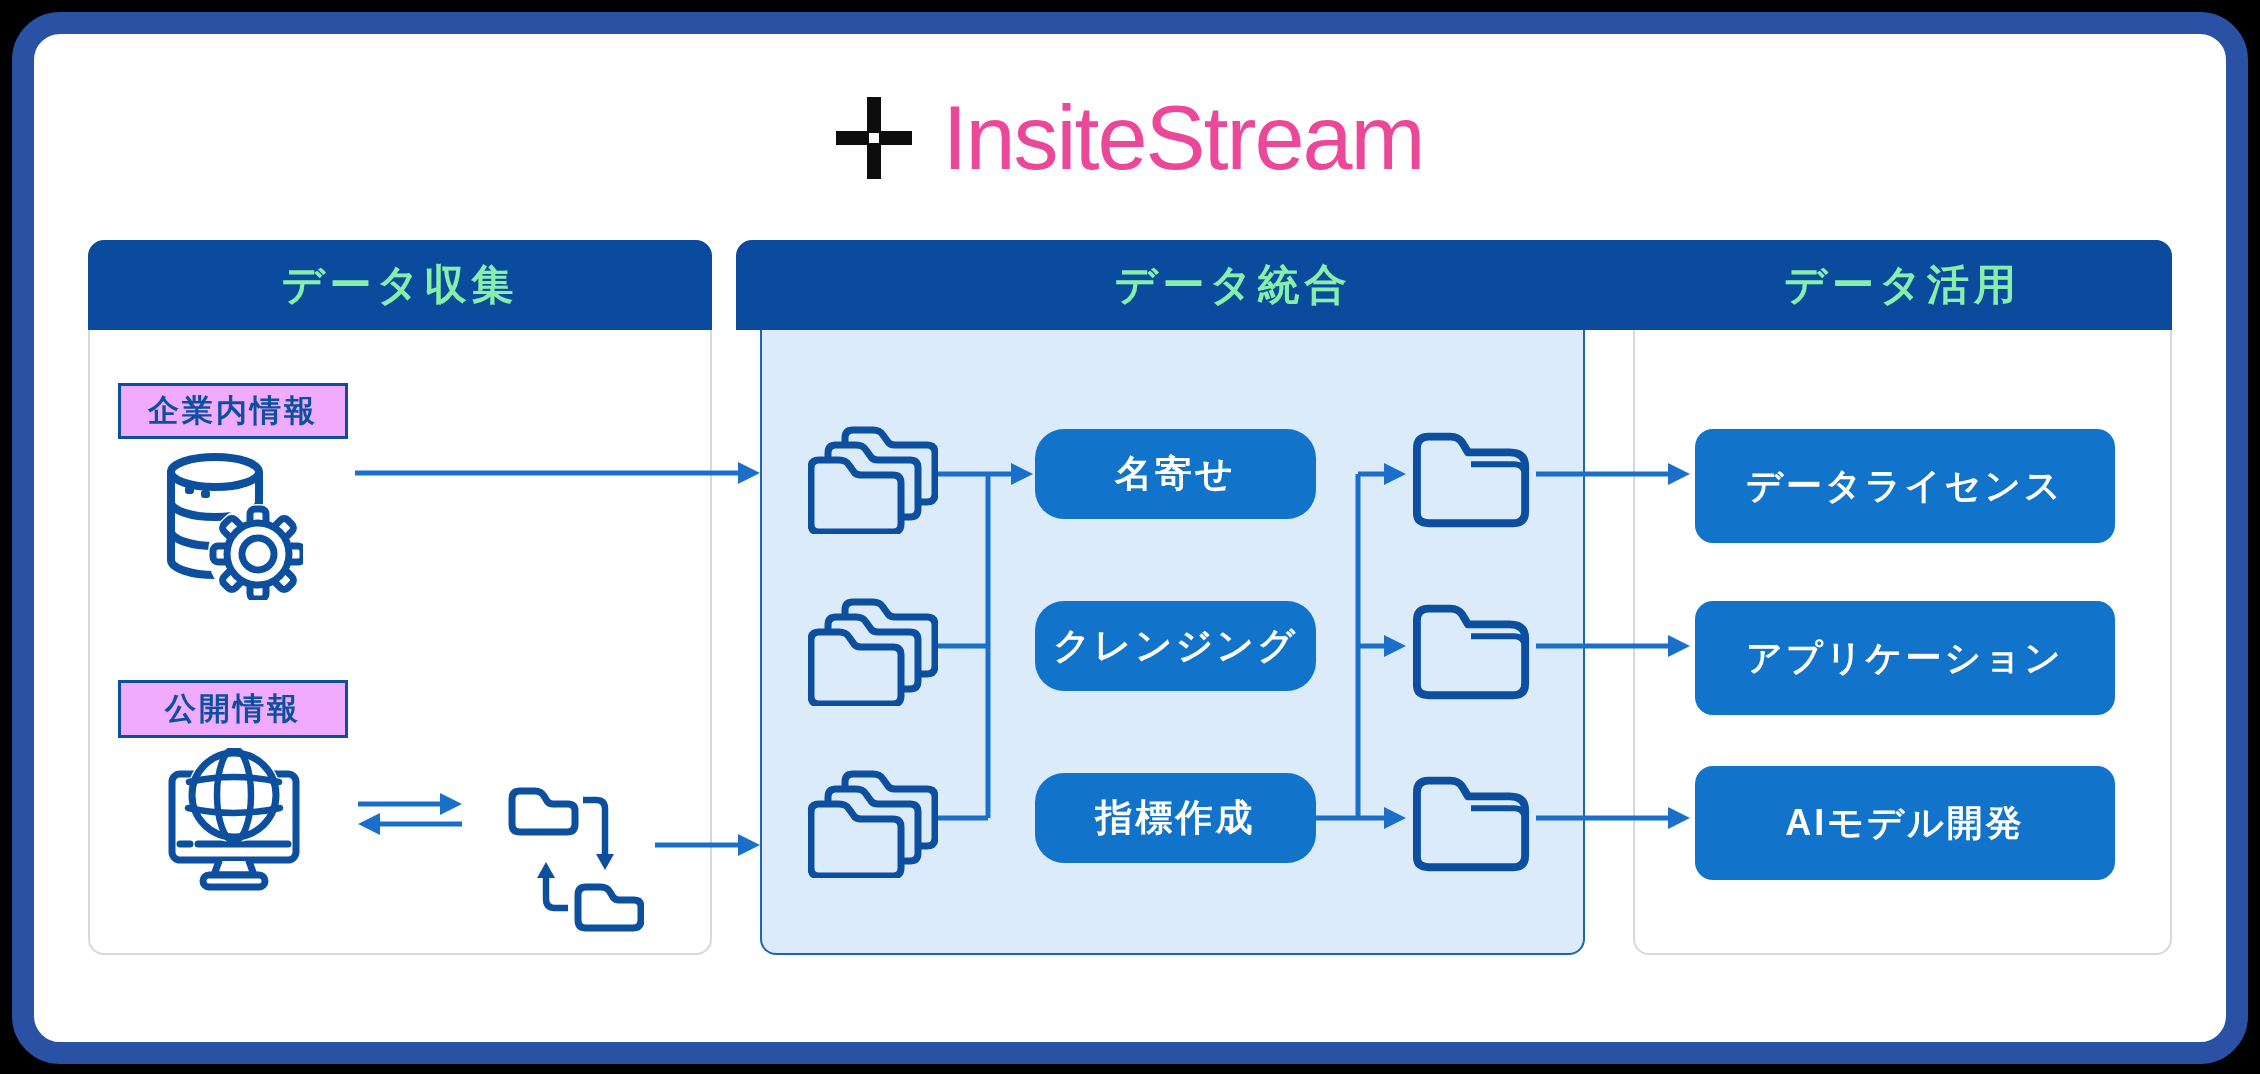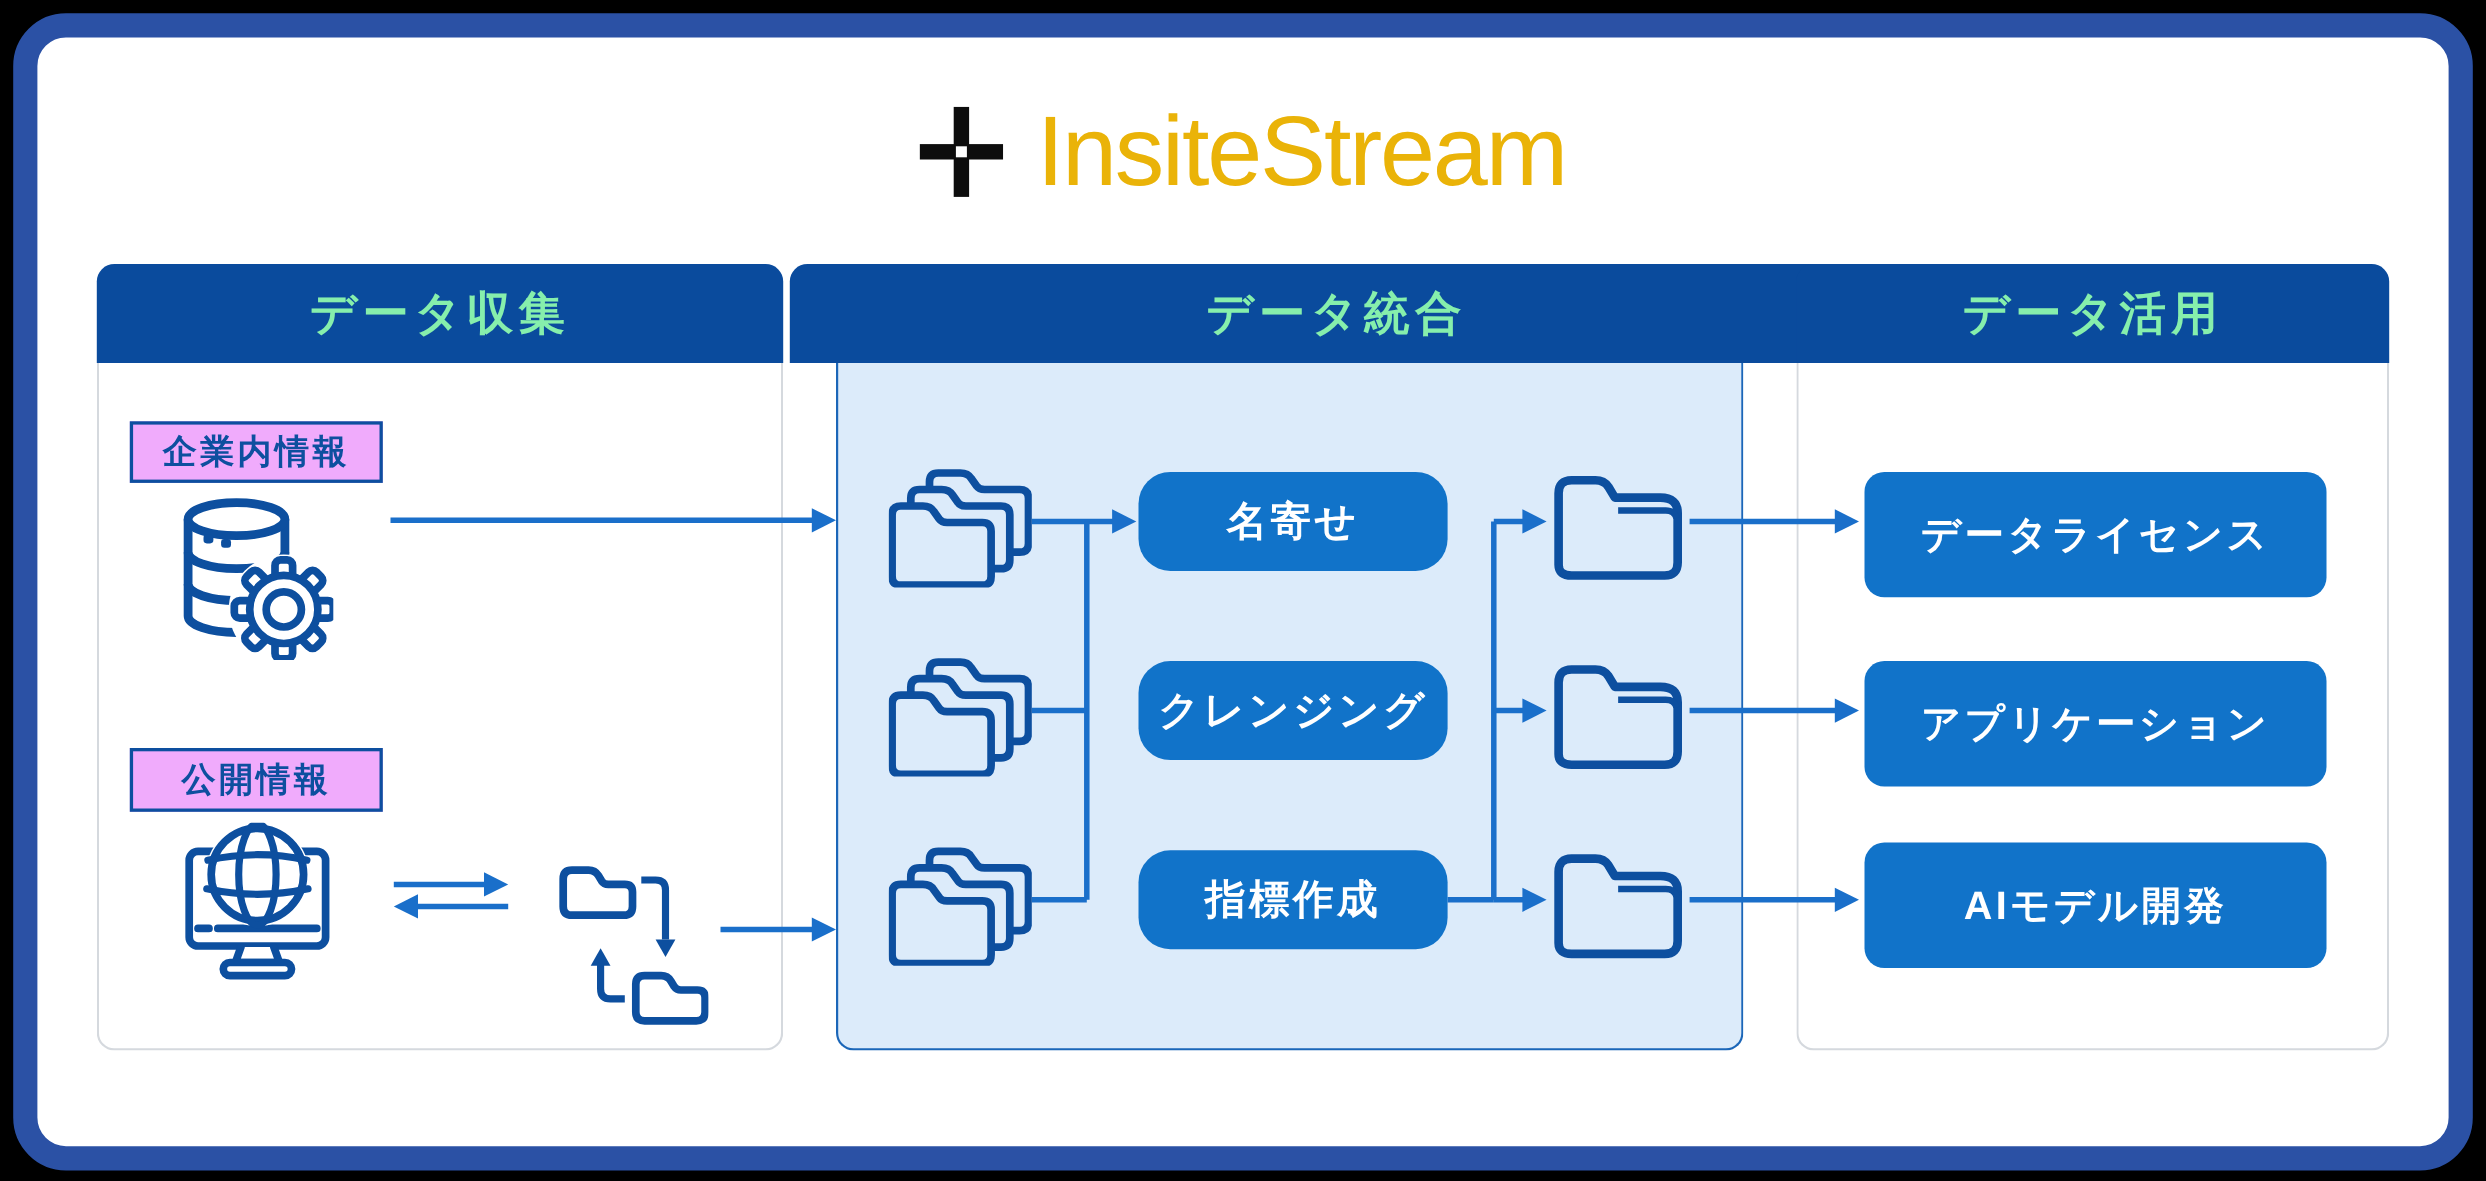--- a/index.html
+++ b/index.html
@@ -4,28 +4,28 @@
 <style>
   html,body{margin:0;padding:0;background:#000;}
   *{box-sizing:border-box;}
   .stage{position:relative;width:2260px;height:1074px;background:#000;overflow:hidden;
          font-family:"Liberation Sans","DejaVu Sans",sans-serif;}
   .frame{position:absolute;left:12px;top:12px;width:2236px;height:1052px;
          background:#fff;border:22px solid #2B51A5;border-radius:48px;z-index:1;}
   
   .logo-row{position:absolute;left:0;right:0;top:90px;height:96px;display:flex;
             align-items:center;justify-content:center;gap:30px;z-index:4;}
-  .logo-text{font-size:90px;font-weight:500;color:#eab308;letter-spacing:-2px;line-height:96px;}
+  .logo-text{font-size:90px;font-weight:500;color:#ec4899;letter-spacing:-2px;line-height:96px;}
   
   .panel-header{position:absolute;top:240px;height:90px;background:#0A4B9D;color:#86efac;
                 border-radius:16px 16px 0 0;display:flex;align-items:center;justify-content:center;
                 font-size:42px;font-weight:bold;letter-spacing:5px;z-index:2;}
   .panel-body{position:absolute;top:330px;height:625px;border-radius:0 0 16px 16px;z-index:2;}
   .hdr-collection{left:88px;width:624px;}
-  .hdr-integration{left:718px;width:994px;}
+  .hdr-integration{left:736px;width:994px;}
   .hdr-utilization{left:1633px;width:539px;}
   .body-collection{left:88px;width:624px;background:#fff;border:2px solid #D5D9DE;border-top:none;}
   .body-integration{left:760px;width:825px;background:#DCEBFA;border:2px solid #1B66B8;border-top:none;}
   .body-utilization{left:1633px;width:539px;background:#fff;border:2px solid #D5D9DE;border-top:none;}
   
   .tag{position:absolute;background:#f0abfc;border:3px solid #0D4F9F;color:#0D4F9F;
        display:flex;align-items:center;justify-content:center;font-size:31px;font-weight:bold;
        letter-spacing:3px;z-index:4;}
   .tag-internal{left:118px;top:383px;width:230px;height:56px;}
   .tag-public{left:118px;top:680px;width:230px;height:58px;}

